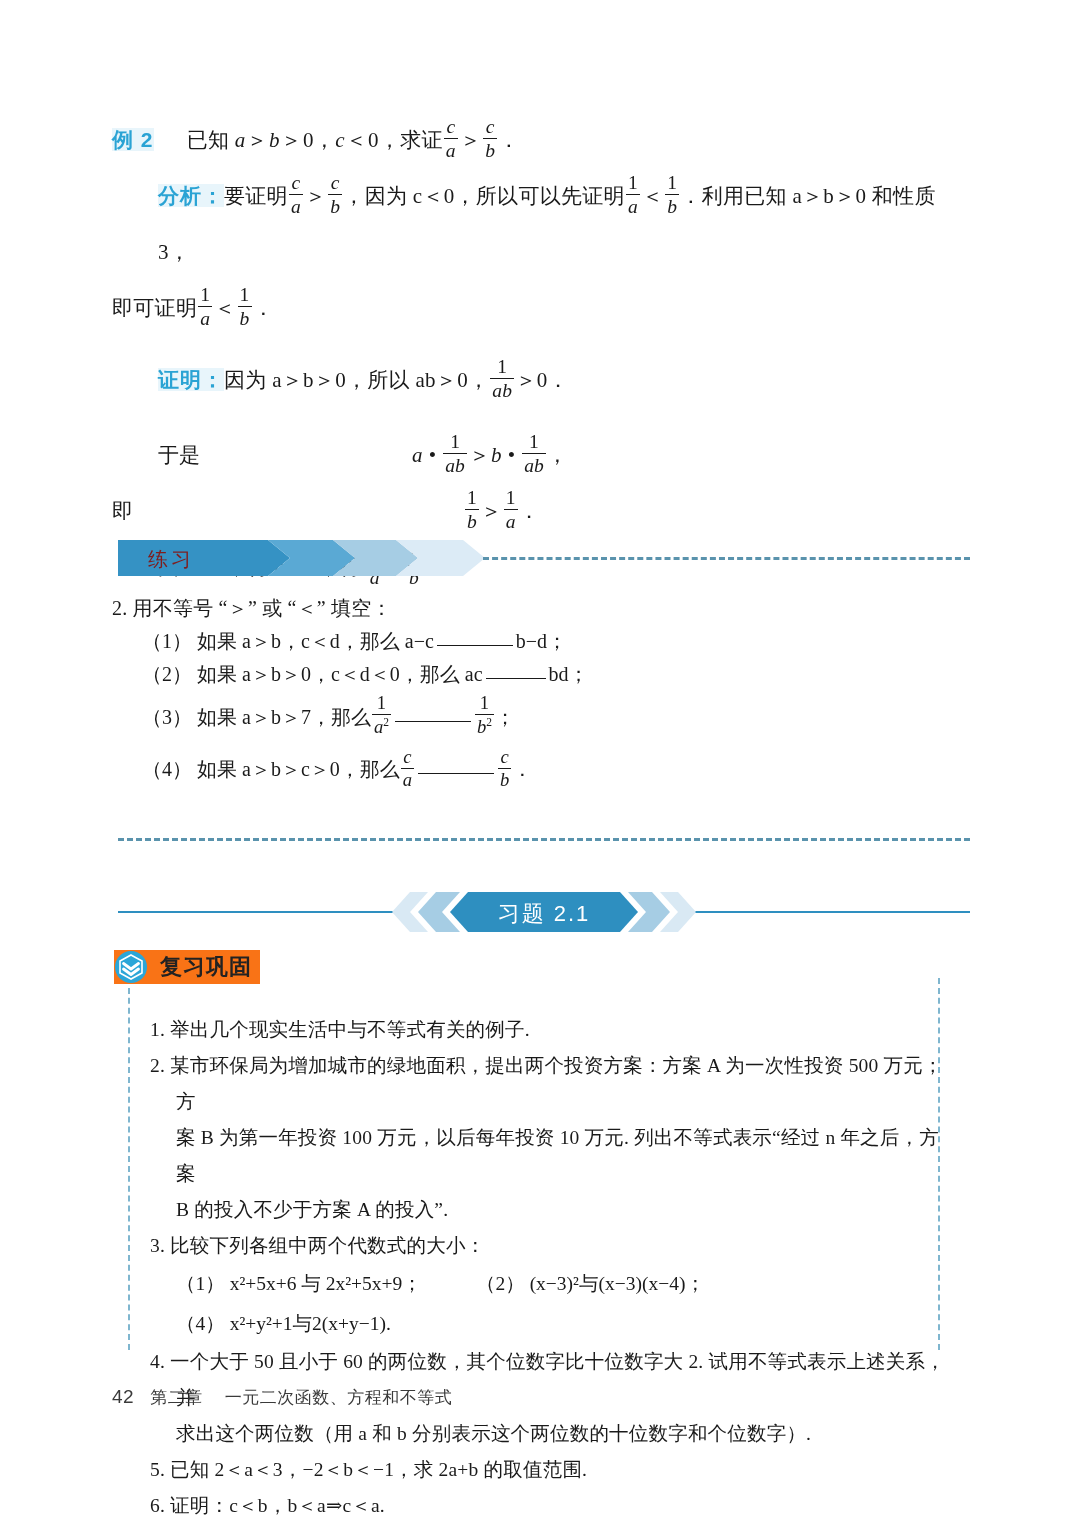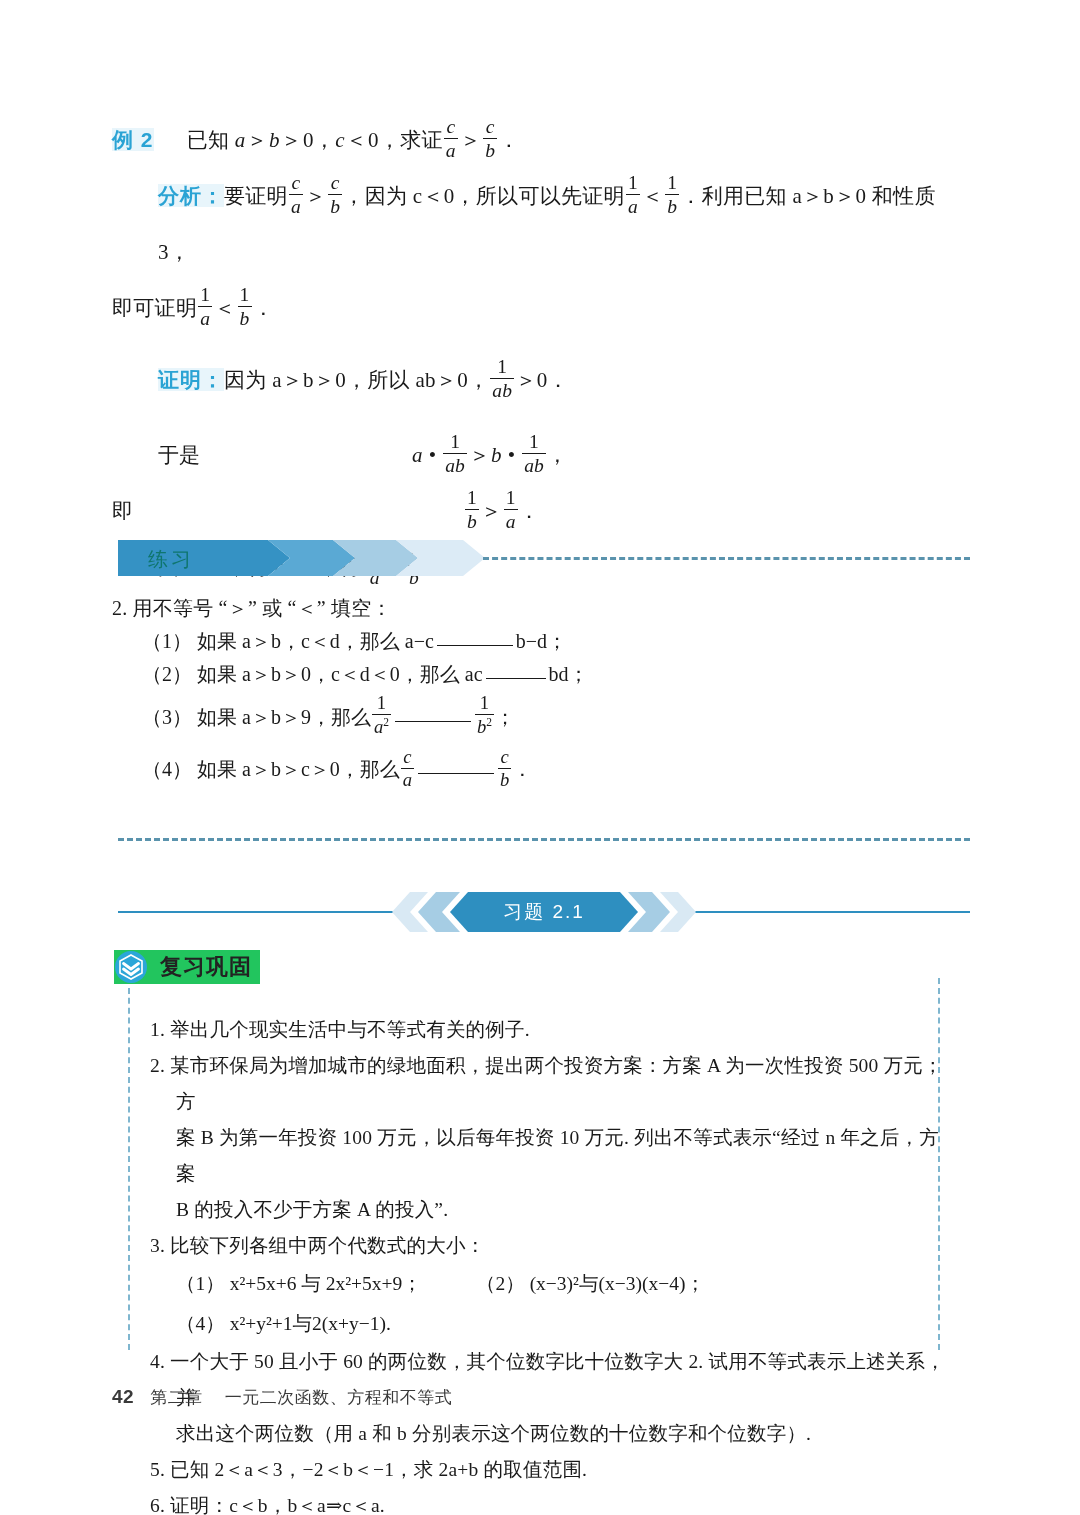--- a/index.html
+++ b/index.html
@@ -84,21 +84,21 @@
     left: 118px;
     top: 540px;
     width: 852px;
     height: 36px;
   }
   .chev-wrap { position: absolute; left: 0; top: 0; }
   .practice-title {
     position: absolute;
     left: 30px;
     top: 6px;
-    color: #0f766e;
+    color: #7f1d1d;
     font-family: "Liberation Sans", sans-serif;
     font-size: 20px;
     letter-spacing: 3px;
   }
   .banner-dash {
     position: absolute;
     left: 365px;
     top: 17px;
     width: 487px;
     height: 0;
@@ -150,21 +150,21 @@
   }
   .ex-banner .rule-l { left: 0; width: 275px; }
   .ex-banner .rule-r { right: 0; width: 275px; }
   .ex-banner-title {
     position: absolute;
     left: 0; right: 0;
     top: 11px;
     text-align: center;
     color: #ffffff;
     font-family: "Liberation Sans", sans-serif;
-    font-size: 19px;
+    font-size: 22px;
     letter-spacing: 2px;
     z-index: 3;
   }
 
   
   .ex-section {
     position: absolute;
     left: 128px;
     top: 978px;
     width: 812px;
@@ -173,21 +173,21 @@
     border-right: 2.5px dashed #7fb6cf;
     box-sizing: border-box;
   }
   .ex-head {
     position: absolute;
     left: 114px;
     top: 950px;
     display: flex;
     align-items: center;
     gap: 12px;
-    background: #22c55e;
+    background: #f97316;
     padding-right: 8px;
     z-index: 4;
   }
   .ex-head-title {
     font-family: "Liberation Sans", sans-serif;
     font-weight: bold;
     font-size: 22px;
     color: #222222;
     letter-spacing: 1px;
   }
@@ -216,21 +216,21 @@
   .footer {
     position: absolute;
     left: 112px;
     top: 1386px;
     font-size: 18px;
     color: #3a3a3a;
     letter-spacing: 0.5px;
   }
   .footer .pgnum {
     font-family: "Liberation Sans", sans-serif;
-    font-weight: bold;
+    font-weight: normal;
     margin-right: 16px;
     font-size: 19px;
   }
   .footer .ftxt { font-family: "Liberation Sans", sans-serif; font-size: 17px; }
 </style>
 </head>
 <body>
 
 <div class="page">
 
@@ -291,21 +291,21 @@
       <span>如果 a＞b，c＜d，那么 a−c</span><span class="blank-u"></span><span>b−d；</span>
     </div>
 
     <div class="p-sub">
       <span>（2）</span>
       <span>如果 a＞b＞0，c＜d＜0，那么 ac</span><span class="blank-u short"></span><span>bd；</span>
     </div>
 
     <div class="p-sub tall">
       <span>（3）</span>
-      <span>如果 a＞b＞9，那么</span><span class="frac"><span class="num mn">1</span><span class="den"><span class="mi">a</span><sup class="pw">2</sup></span></span><span class="blank-u"></span><span class="frac"><span class="num mn">1</span><span class="den"><span class="mi">b</span><sup class="pw">2</sup></span></span><span>；</span>
+      <span>如果 a＞b＞7，那么</span><span class="frac"><span class="num mn">1</span><span class="den"><span class="mi">a</span><sup class="pw">2</sup></span></span><span class="blank-u"></span><span class="frac"><span class="num mn">1</span><span class="den"><span class="mi">b</span><sup class="pw">2</sup></span></span><span>；</span>
     </div>
 
     <div class="p-sub tall">
       <span>（4）</span>
       <span>如果 a＞b＞c＞0，那么</span><span class="frac"><span class="num mi">c</span><span class="den mi">a</span></span><span class="blank-u"></span><span class="frac"><span class="num mi">c</span><span class="den mi">b</span></span><span>．</span>
     </div>
   </div>
 
   <div class="practice-rule"></div>
 

